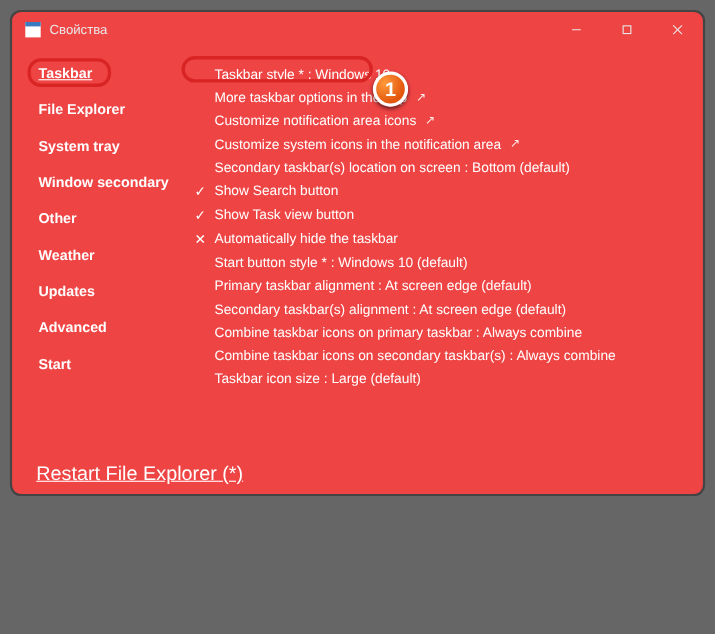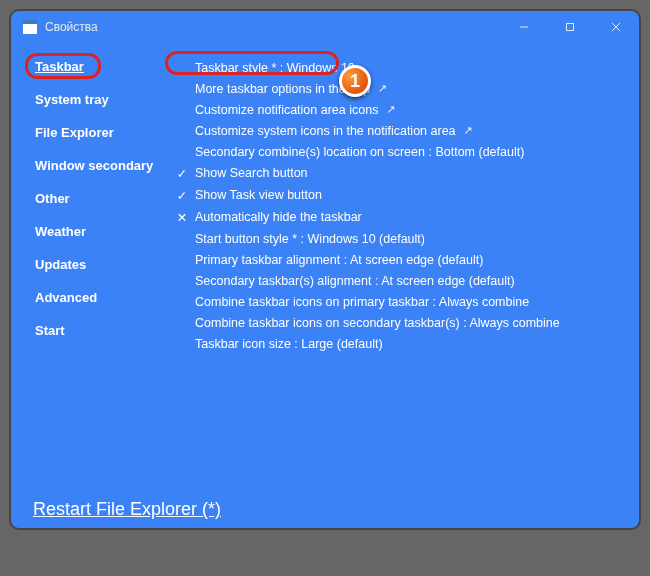--- a/index.html
+++ b/index.html
@@ -2,22 +2,22 @@
 <html><head>
 <meta charset="utf-8">
 <style>
   * { box-sizing: border-box; margin: 0; padding: 0; }
   html, body {
     width: 650px; height: 576px; overflow: hidden;
     font-family: "Segoe UI", Tahoma, sans-serif;
     background: #666;
   }
   .window {
-    position: absolute; left: 11px; top: 11px; width: 628px; height: 517px;
-    background: #3b82f6; border-radius: 8px; color: #fff;
+    position: absolute; left: 11px; top: 11px; width: 628px; height: 438px;
+    background: #ef4444; border-radius: 8px; color: #fff;
     box-shadow: 0 0 0 2px #444; overflow: hidden;
   }
   .titlebar {
     display: flex; align-items: center; height: 32px;
     padding: 0 0 0 12px; font-size: 12px; color: #e8e8e8;
     justify-content: space-between;
   }
   .titlebar-left { display: flex; align-items: center; gap: 8px; }
   .app-icon {
     width: 14px; height: 14px; background:#fff; display:inline-block;
@@ -107,22 +107,22 @@
           </svg>
       </div>
     </div>
   </div>
 
   <div class="body">
 
     <div class="sidebar">
       <div class="side-highlight"></div>
       <div class="side-item active">Taskbar</div>
+      <div class="side-item">File Explorer</div>
       <div class="side-item">System tray</div>
-      <div class="side-item">File Explorer</div>
       <div class="side-item">Window secondary</div>
       <div class="side-item">Other</div>
       <div class="side-item">Weather</div>
       <div class="side-item">Updates</div>
       <div class="side-item">Advanced</div>
       <div class="side-item">Start</div>
     </div>
 
     <div class="content">
       <div class="highlight-top"></div>
@@ -144,21 +144,21 @@
             <span class="chk"></span>
             <span>Customize notification area icons</span>
             <span class="arrow">↗</span>
           </div>
           <div class="row linkrow">
             <span class="chk"></span>
             <span>Customize system icons in the notification area</span>
             <span class="arrow">↗</span>
           </div>
           <div class="row linkrow">
-            <span class="indent1">Secondary combine(s) location on screen : Bottom (default)</span>
+            <span class="indent1">Secondary taskbar(s) location on screen : Bottom (default)</span>
           </div>
           <div class="row linkrow">
             <span class="chk">✓</span>
             <span>Show Search button</span>
           </div>
           <div class="row linkrow">
             <span class="chk">✓</span>
             <span>Show Task view button</span>
           </div>
           <div class="row linkrow">

